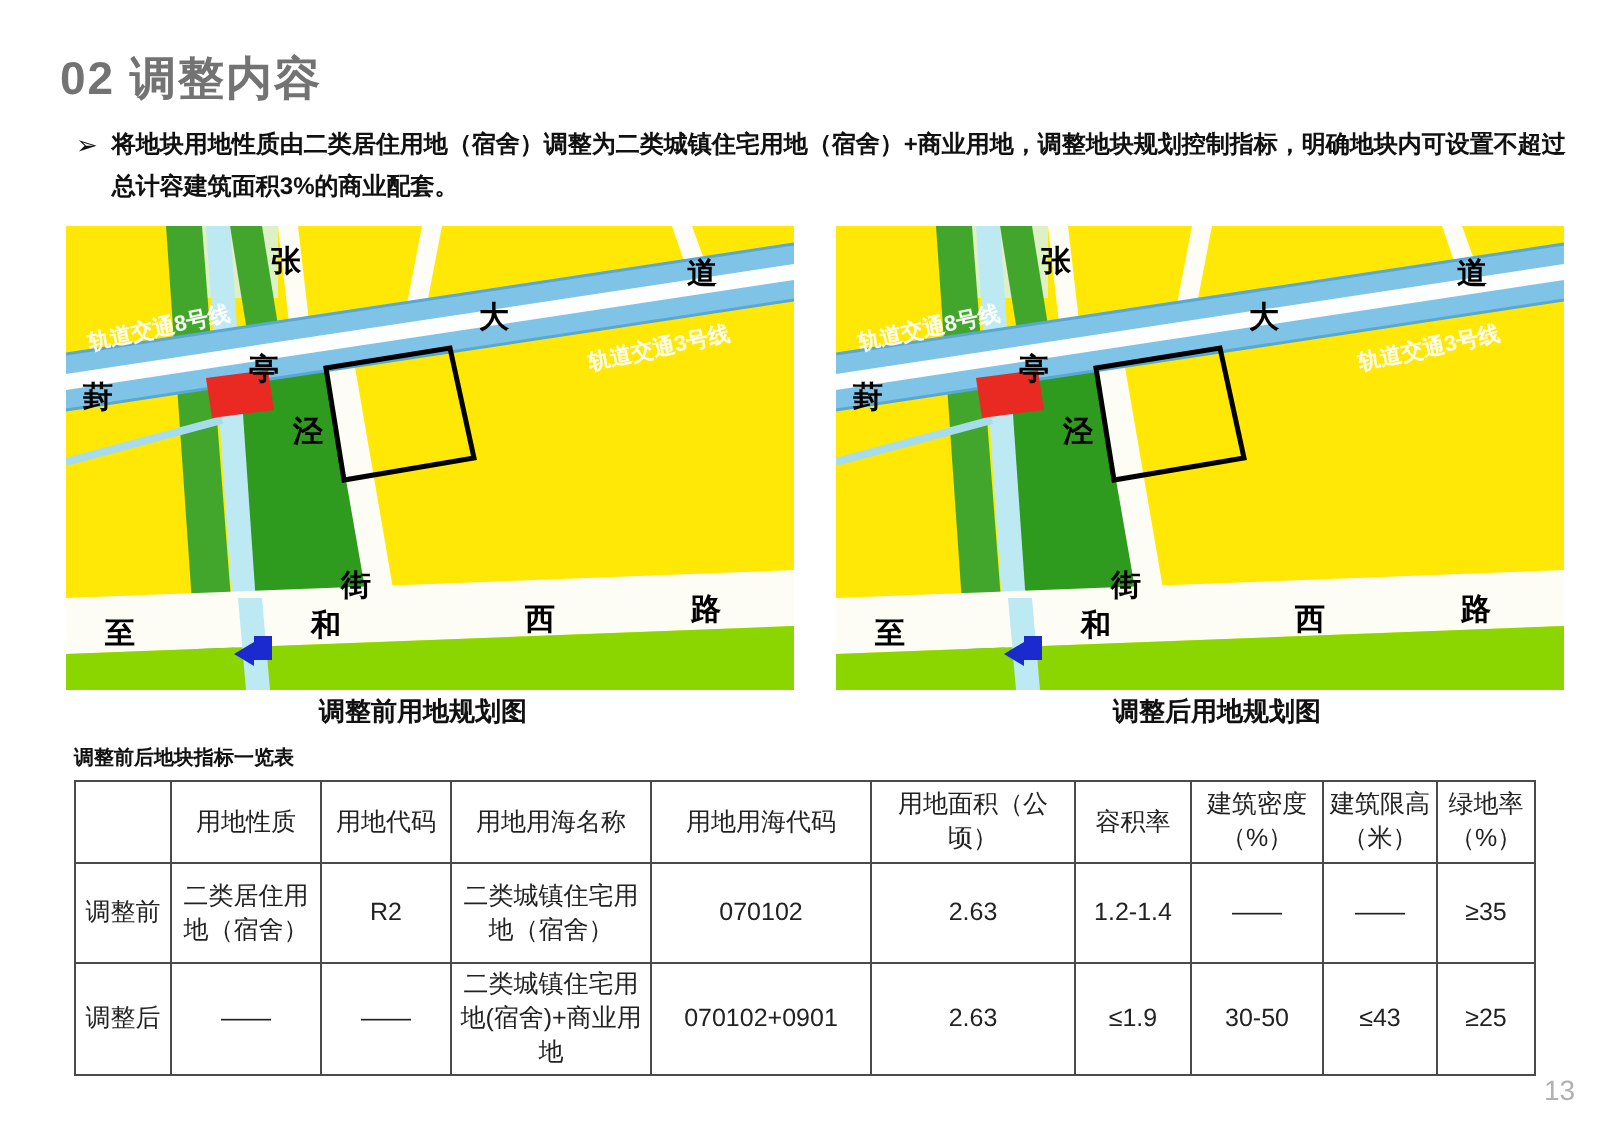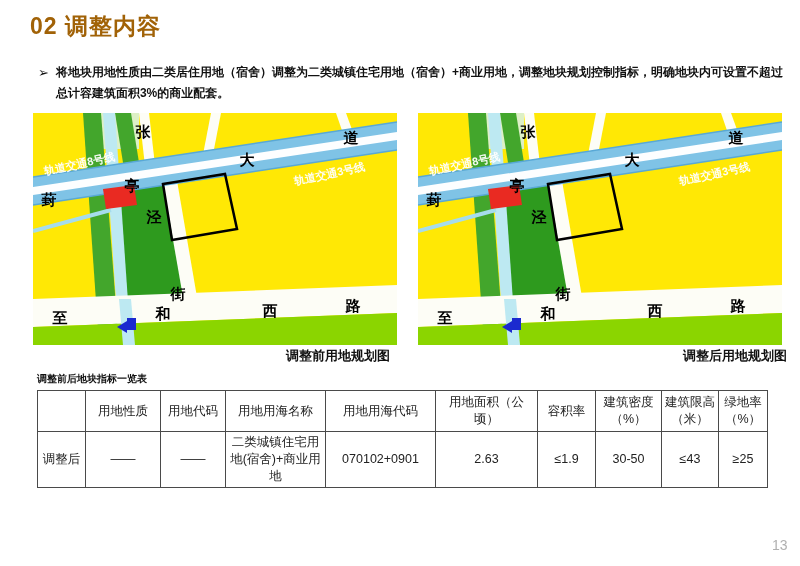--- a/index.html
+++ b/index.html
@@ -3,34 +3,34 @@
 <meta charset="utf-8">
 <style>
   html,body{margin:0;padding:0;}
   body{
     width:800px;height:566px;position:relative;overflow:hidden;
     background:#ffffff;
     font-family:"Liberation Sans","DejaVu Sans",sans-serif;
     color:#1a1a1a;
   }
   .slide-title{
-    position:absolute;left:30px;top:11px;
-    font-size:23px;font-weight:bold;color:#a16207;letter-spacing:1px;
+    position:absolute;left:30px;top:24px;
+    font-size:23px;font-weight:bold;color:#737373;letter-spacing:1px;
   }
   .bullet{
     position:absolute;left:38px;top:62px;width:752px;
     display:flex;align-items:flex-start;
   }
   .bullet .marker{font-size:13px;line-height:21px;margin-right:7px;color:#111;}
   .bullet .btext{font-size:12px;font-weight:bold;line-height:21px;color:#111;}
   .map-box{position:absolute;top:113px;width:364px;height:232px;}
   .map-box.before{left:33px;}
   .map-box.after{left:418px;}
   .map-caption{
-    position:absolute;top:347px;width:357px;text-align:right;
+    position:absolute;top:347px;width:357px;text-align:center;
     font-size:13px;font-weight:bold;color:#111;
   }
   .map-caption.before{left:33px;}
   .map-caption.after{left:430px;}
   
   .m-bg{fill:#FFE805;}
   .m-pale{fill:#DDF0C6;}
   .m-belt{fill:#43A62C;}
   .m-park{fill:#2E9A1E;}
   .m-canal{fill:#BDE9F2;}
@@ -184,20 +184,32 @@
     <th>用地性质</th>
     <th>用地代码</th>
     <th>用地用海名称</th>
     <th>用地用海代码</th>
     <th>用地面积（公顷）</th>
     <th>容积率</th>
     <th>建筑密度（%）</th>
     <th>建筑限高（米）</th>
     <th>绿地率（%）</th>
   </tr>
+  <tr class="r1">
+    <td>调整前</td>
+    <td>二类居住用地（宿舍）</td>
+    <td>R2</td>
+    <td>二类城镇住宅用地（宿舍）</td>
+    <td>070102</td>
+    <td>2.63</td>
+    <td>1.2-1.4</td>
+    <td>——</td>
+    <td>——</td>
+    <td>≥35</td>
+  </tr>
   <tr class="r2">
     <td>调整后</td>
     <td>——</td>
     <td>——</td>
     <td>二类城镇住宅用地(宿舍)+商业用地</td>
     <td>070102+0901</td>
     <td>2.63</td>
     <td>≤1.9</td>
     <td>30-50</td>
     <td>≤43</td>

